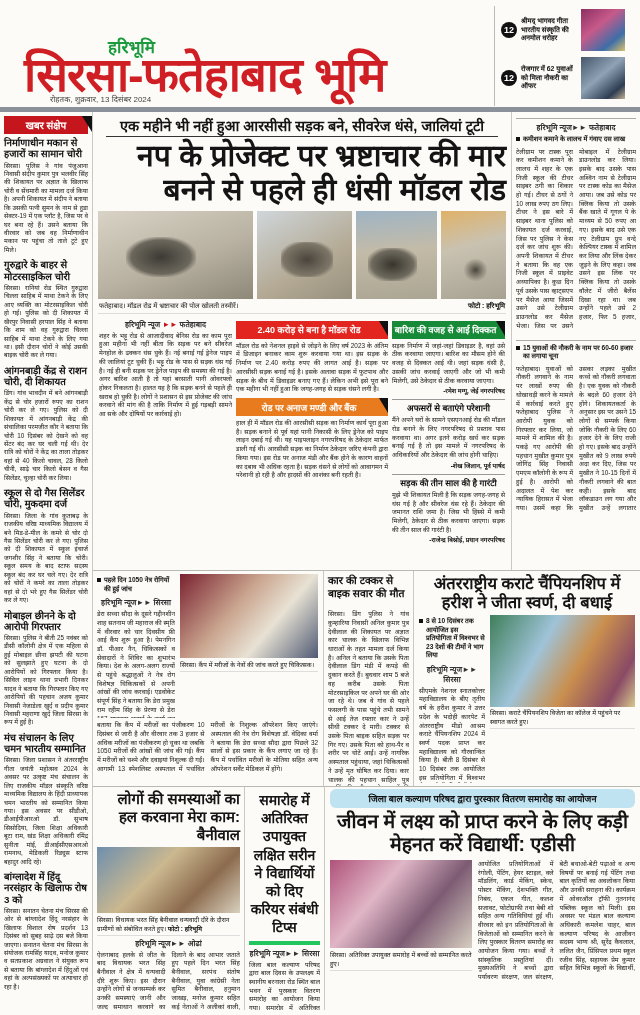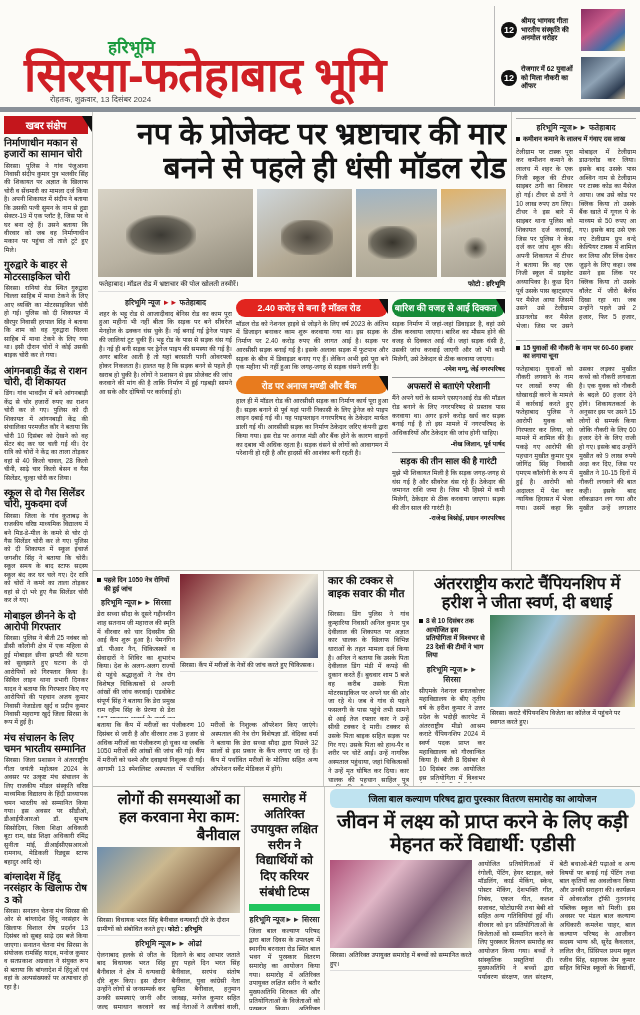--- a/index.html
+++ b/index.html
@@ -43,21 +43,21 @@
   .lead-photos .ph { height:100%; }
   .cap-row { display:flex; justify-content:space-between; font-size:6.8px; padding:2px 1px 3px 1px; border-bottom:1px solid #ddd; margin-bottom:3px; }
   .cap-row .credit { font-weight:bold; }
   .lead-cols { display:flex; gap:4px;justify-content:center; }
   .lcol1 { width:133px; flex:none; }
   .lcol2 { width:152px; flex:none; }
   .lcol3 { width:113px; flex:none; }
   .byline { font-size:7.6px; font-weight:bold; text-align:center; margin:2px 0 3px 0; color:#333; }
   .byline b { color:#c4161c; }
   .body { font-size:6.4px; line-height:1.36; text-align:justify; color:#1d1d1d; }
-  .boxhead { color:#fff; font-weight:bold; font-size:9px; text-align:center; padding:2.5px 8px 2.5px 2px; position:relative; margin:4px 0 3px 0;border-radius:9px; }
+  .boxhead { color:#fff; font-weight:bold; font-size:9px; text-align:center; padding:2.5px 8px 2.5px 2px; position:relative; margin:4px 0 3px 0; }
   .boxhead::after { content:""; position:absolute; right:0; top:0; border-left:9px solid transparent; border-top:15px solid #111; }
   .box-red { background:#e2251f; }
   .box-orange { background:#e87b1e; }
   .box-green { background:#168a36; }
   .subhead { font-size:8.6px; font-weight:bold; text-align:center; border-top:1px solid #999; padding-top:2px; margin:4px 0 2px 0; }
   .attrib { font-size:6.4px; font-weight:bold; text-align:right; margin:1px 0 2px 0; }
 
   
   .rrail { flex:1; padding:3px 4px 0 4px; overflow:hidden; }
   .rr-headline { font-size:13.5px; font-weight:bold; text-align:center; line-height:1.18; margin-bottom:3px; }
@@ -77,21 +77,21 @@
   .figure .cap { font-size:6.3px; padding-top:1.5px; border-bottom:1px solid #ddd; padding-bottom:2px; }
   .bike { width:90px; flex:none; border-right:1px solid #c9c9c4; padding:3px 4px 0 4px; overflow:hidden; }
   .bike h2 { font-size:10.5px; line-height:1.2; margin-bottom:11px; }
   .karate { flex:1; padding:3px 5px 0 5px; overflow:hidden; }
   .ka-row { display:flex; gap:5px; }
   .ka-left { width:66px; flex:none; }
 
   .beniwal { width:152px; flex:none; border-right:1px solid #c9c9c4; padding:3px 4px 0 4px; overflow:hidden; }
   .beniwal h2 { font-size:15px; text-align:right; line-height:1.2; margin-bottom:3px; }
   .standfirst { width:80px; flex:none; border-right:1px solid #c9c9c4; padding:4px 4px 0 4px; overflow:hidden; }
-  .standfirst .sf { font-size:12px; font-weight:bold; text-align:center; line-height:1.3; border-bottom:7px solid #22c55e; padding-bottom:4px; margin-bottom:3px; }
+  .standfirst .sf { font-size:14px; font-weight:bold; text-align:center; line-height:1.3; border-bottom:4px solid #22c55e; padding-bottom:4px; margin-bottom:3px; }
   .award { flex:1; padding:2px 5px 0 5px; overflow:hidden; }
   .banner { background:#bfe3f0; font-size:9.2px; font-weight:bold; text-align:center; padding:3px 2px; margin-bottom:2px;border-radius:6px; }
   .aw-headline { font-size:19.5px; font-weight:bold; text-align:center; line-height:1.18; margin:2px 0 4px 0; }
   .aw-row { display:flex; gap:6px; }
   .aw-fig { width:142px; flex:none; }
 
   
   .ph { background:#c8c2b4; position:relative; overflow:hidden; }
   .ph-road1 { background:linear-gradient(160deg,#d8d3c6 0%,#b9b2a2 55%,#8e8878 100%); }
   .ph-road1::after { content:""; position:absolute; left:18%; top:30%; width:45%; height:45%; background:radial-gradient(ellipse,#3c3a34 0%,#6b675c 60%,transparent 75%); }
@@ -166,20 +166,21 @@
       <div class="brief">
         <h3>बांग्लादेश में हिंदू नरसंहार के खिलाफ रोष 3 को</h3>
         <p class="btext">सिरसा। सनातन चेतना मंच सिरसा की ओर से बांग्लादेश हिंदू नरसंहार के खिलाफ विशाल रोष प्रदर्शन 13 दिसंबर को सुबह साढ़े दस बजे किया जाएगा। सनातन चेतना मंच सिरसा के संयोजक रामसिंह यादव, मनोज कुमार व सतप्रकाश अग्रवाल ने संयुक्त रूप से बताया कि बांग्लादेश में हिंदुओं एवं वहां के अल्पसंख्यकों पर अत्याचार हो रहा है।</p>
       </div>
     </aside>
 
     <div class="content">
       <div class="top-row">
 
         <section class="lead">
+          <div class="kicker">एक महीने भी नहीं हुआ आरसीसी सड़क बने, सीवरेज धंसे, जालियां टूटी</div>
           <h1 class="lead-headline">नप के प्रोजेक्ट पर भ्रष्टाचार की मार बनने से पहले ही धंसी मॉडल रोड</h1>
 
           <div class="lead-photos">
             <div class="ph ph-road1" style="flex:1.8"></div>
             <div class="ph ph-road2" style="flex:1.1"></div>
             <div class="ph ph-road3" style="flex:0.95"></div>
             <div class="ph ph-road4" style="flex:0.75"></div>
           </div>
           <div class="cap-row">
             <span>फतेहाबाद। मॉडल रोड में भ्रष्टाचार की पोल खोलती तस्वीरें।</span>

